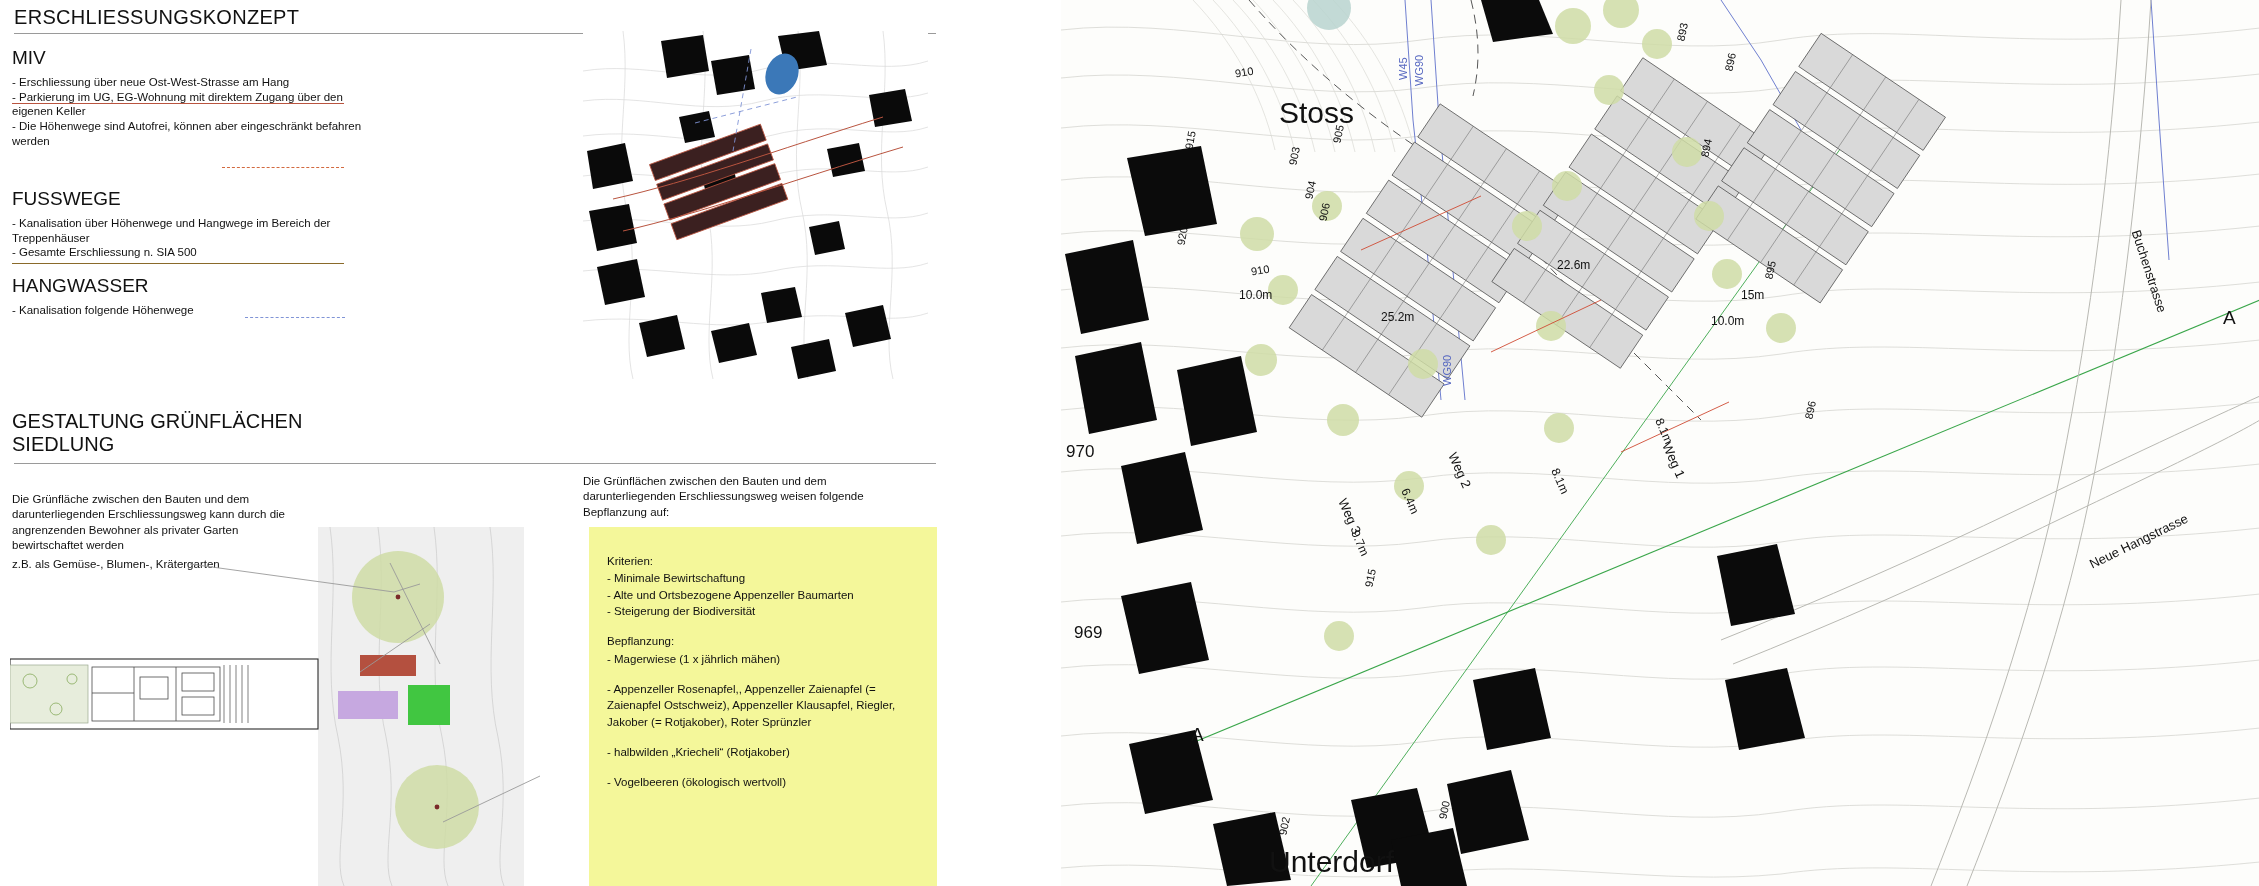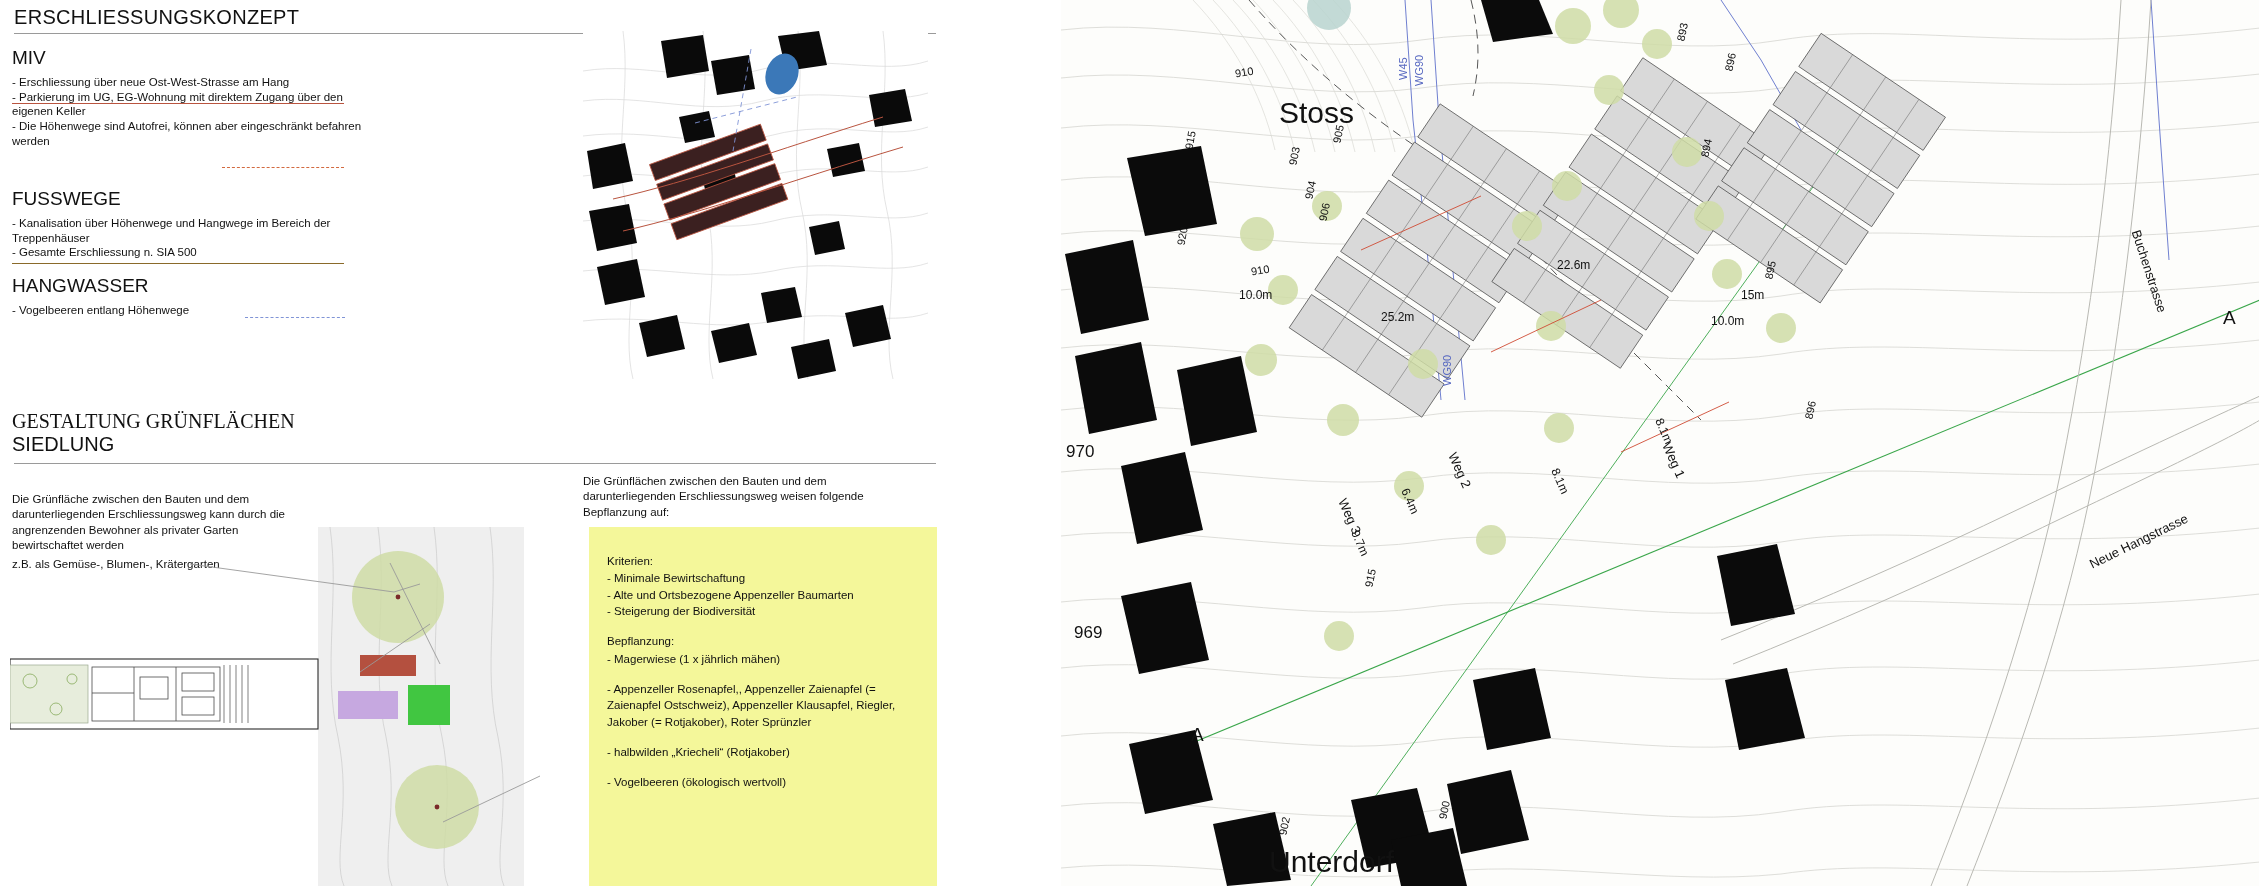--- a/index.html
+++ b/index.html
@@ -43,21 +43,21 @@
 
   
   #plan-thumb {
     position: absolute; left: 583px; top: 31px; width: 345px; height: 348px;
     background: #ffffff; overflow: hidden;
   }
   #plan-thumb svg { display: block; }
 
   
   #gest-title { position: absolute; left: 12px; top: 410px; width: 400px; }
-  #gest-title .l1 { font-size: 20px; color: #111; font-family: Liberation Serif, serif; }
+  #gest-title .l1 { font-size: 20px; color: #111; }
   #gest-title .l2 { font-size: 20px; color: #111; }
   #gest-rule { position: absolute; left: 14px; top: 463px; width: 922px; }
 
   #gest-text-left {
     position: absolute; left: 12px; top: 474px; width: 300px;
     font-size: 11.5px; color: #111; line-height: 1.33; margin-top: 18px;
   }
   #gest-eg {
     position: absolute; left: 12px; top: 558px; width: 300px;
     font-size: 11.5px; color: #111;
@@ -133,21 +133,21 @@
       <div class="bullet-list">
         <div>- Kanalisation über Höhenwege und Hangwege im Bereich der Treppenhäuser</div>
         <div>- Gesamte Erschliessung n. SIA 500</div>
       </div>
     </div>
     <div class="leg-line" id="leg-fuss"></div>
 
     <div id="hangwasser-block">
       <div class="sub-title">HANGWASSER</div>
       <div class="bullet-list">
-        <div>- Vogelbeeren entlang Höhenwege</div>
+        <div>- Kanalisation folgende Höhenwege</div>
       </div>
     </div>
     <div class="leg-line" id="leg-hang"></div>
 
     <div id="plan-thumb">
       <svg width="345" height="348" viewBox="0 0 345 348">
         <rect x="0" y="0" width="345" height="348" fill="#ffffff"></rect>
         <g stroke="#d8d8d8" stroke-width="0.7" fill="none">
           <path d="M0 40 C60 30 120 55 180 38 C240 22 300 45 345 30"></path>
           <path d="M0 70 C60 62 120 86 180 70 C240 54 300 76 345 62"></path>

